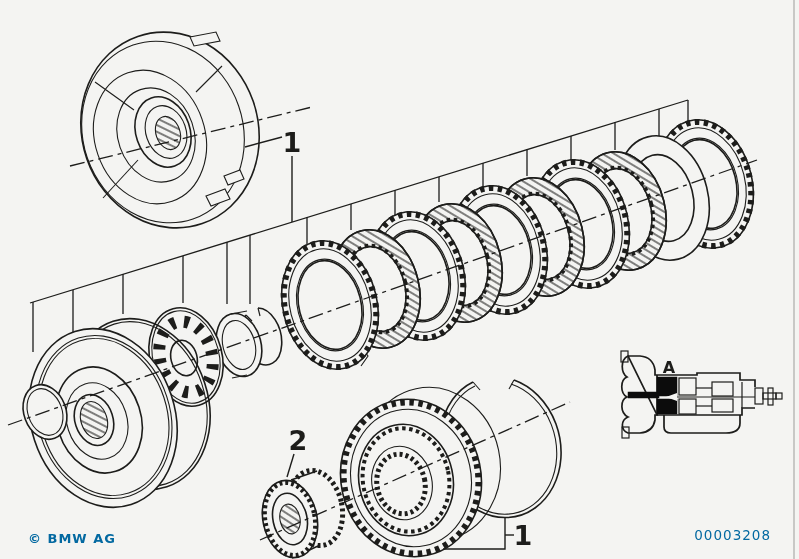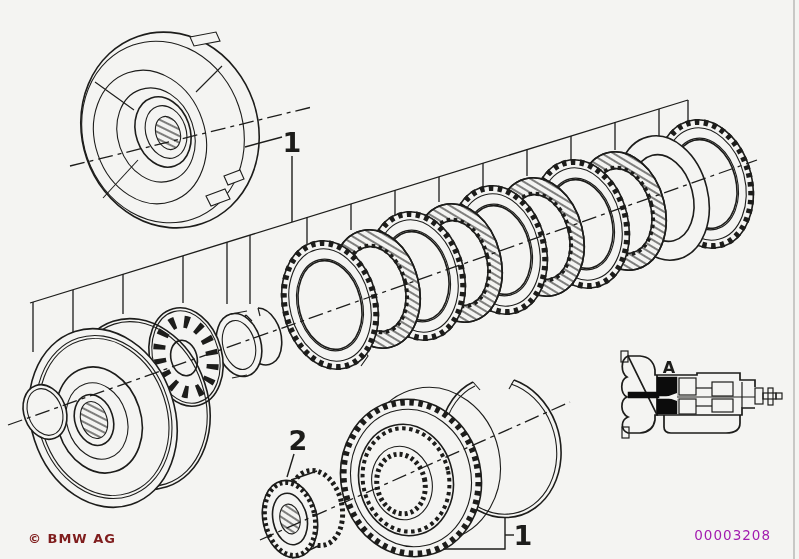--- a/index.html
+++ b/index.html
@@ -29,25 +29,25 @@
   .axis {fill:none;stroke:currentColor;stroke-width:1.3;stroke-dasharray:15 5 4 5;}
   .leader{fill:none;stroke:currentColor;stroke-width:1.4;}
   .comb{fill:none;stroke:currentColor;stroke-width:1.3;}
   .blk{fill:var(--highlight);stroke:var(--highlight);stroke-width:0.5;}
   .schem{fill:none;stroke:currentColor;stroke-width:1.7;}
   .schemthin{fill:none;stroke:currentColor;stroke-width:1.2;}
   .lbl{font-weight:bold;font-size:27px;fill:var(--line);}
   .lblA{font-weight:bold;font-size:16px;fill:var(--line);}
   .footer-copy{
     position:absolute;left:28px;top:531px;font-size:13px;font-weight:600;
-    color:#7f1d1d;letter-spacing:1px;
+    color:#0369a1;letter-spacing:1px;
   }
   .footer-num{
     position:absolute;right:28px;top:527px;font-size:13.5px;font-weight:500;
-    color:#a21caf;letter-spacing:1px;
+    color:#0369a1;letter-spacing:1px;
   }
   .right-edge{position:absolute;right:4px;top:0;width:2px;height:559px;background:var(--edge);}
 </style>
 </head>
 <body>
 
 <div class="stage">
 
 <svg width="799" height="559" viewBox="0 0 799 559">
   <defs>

